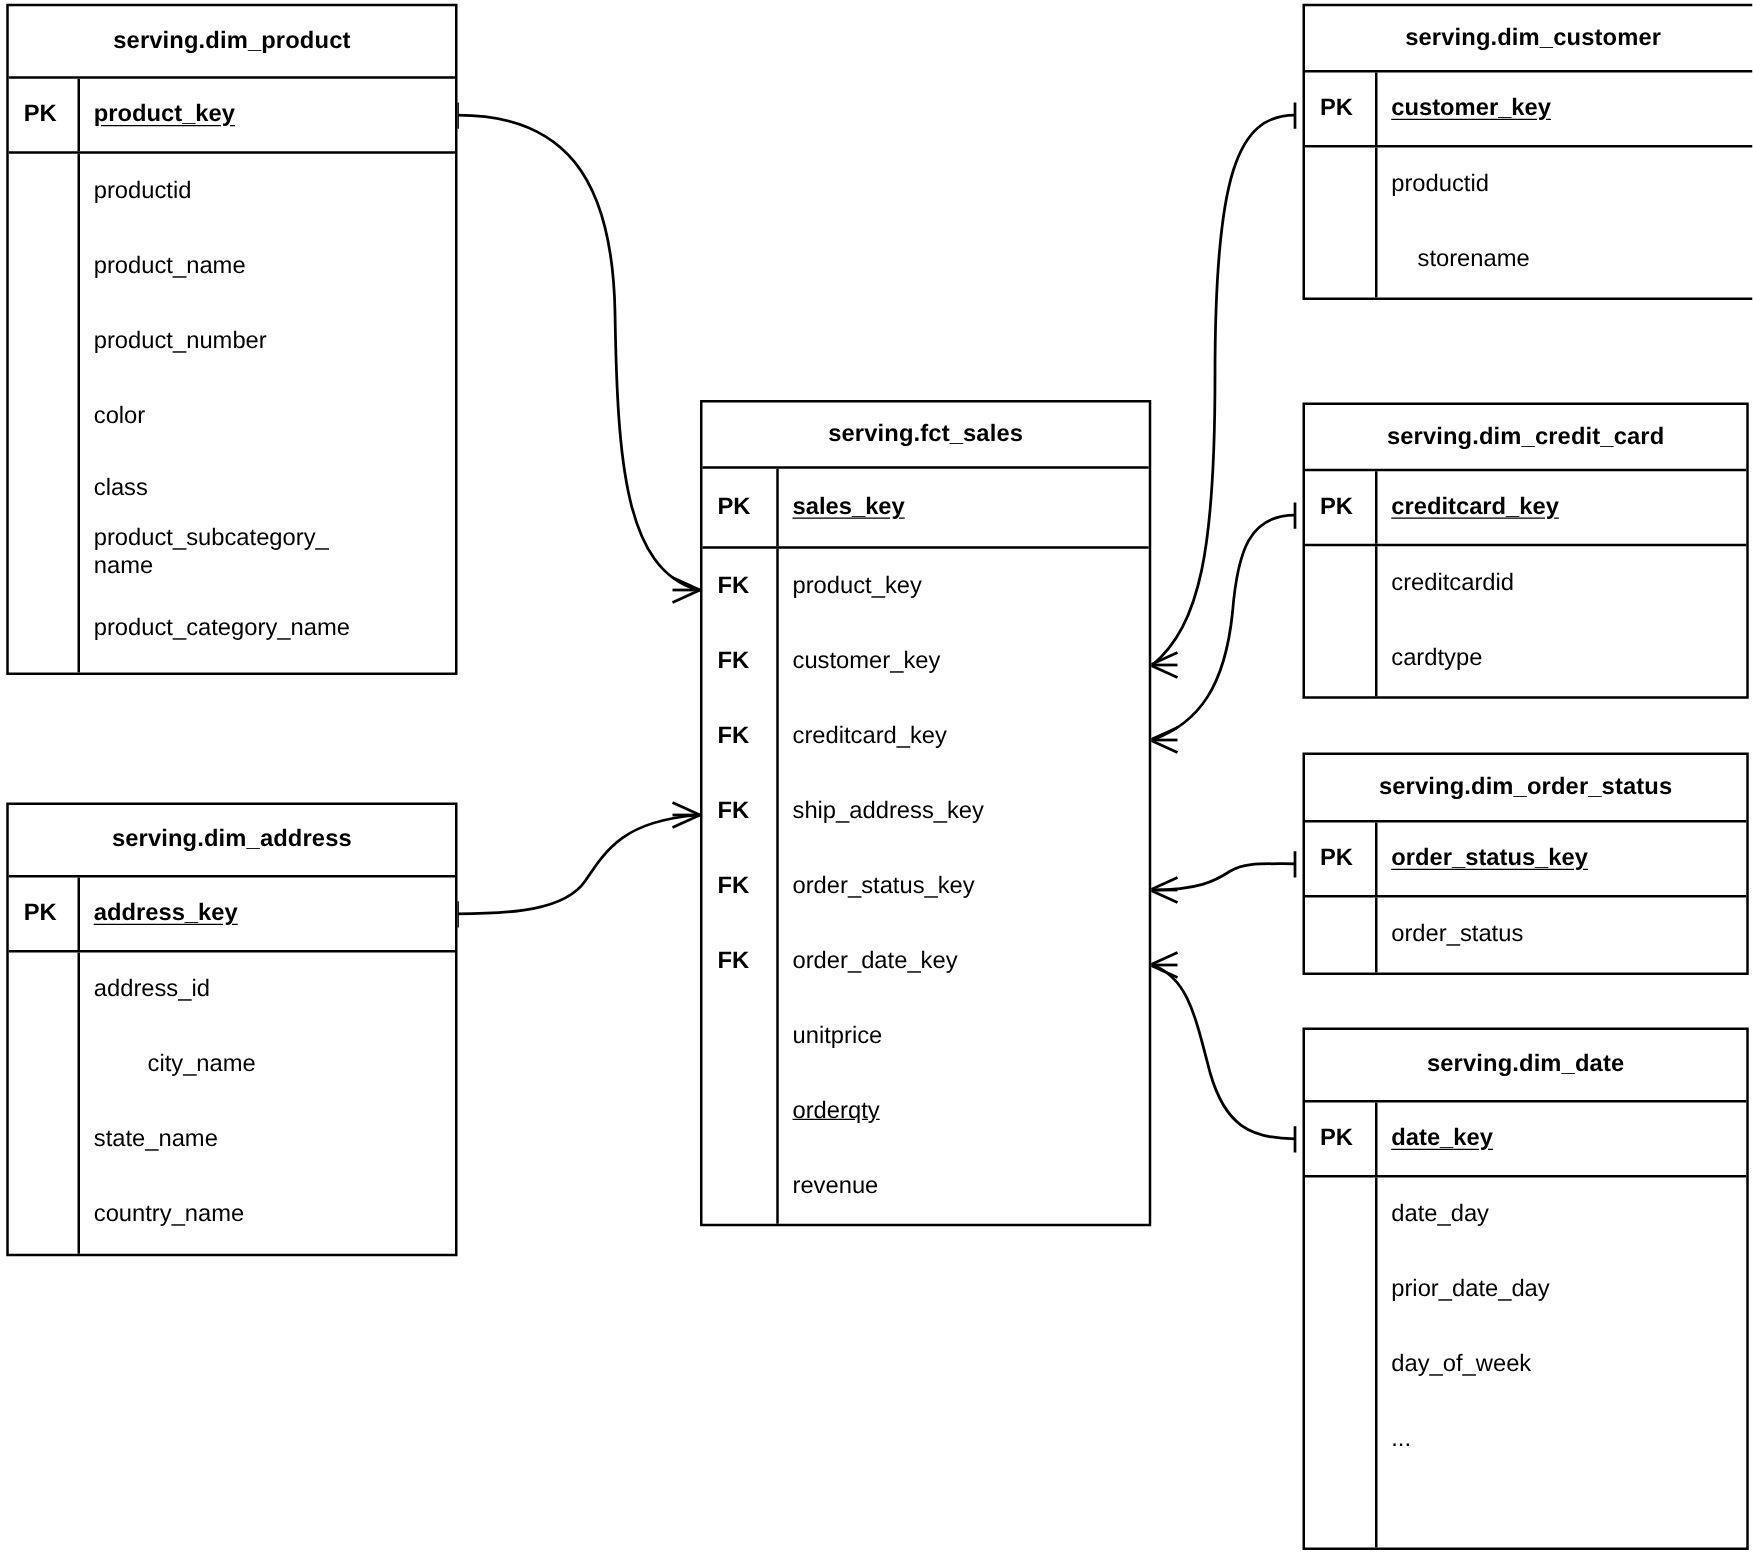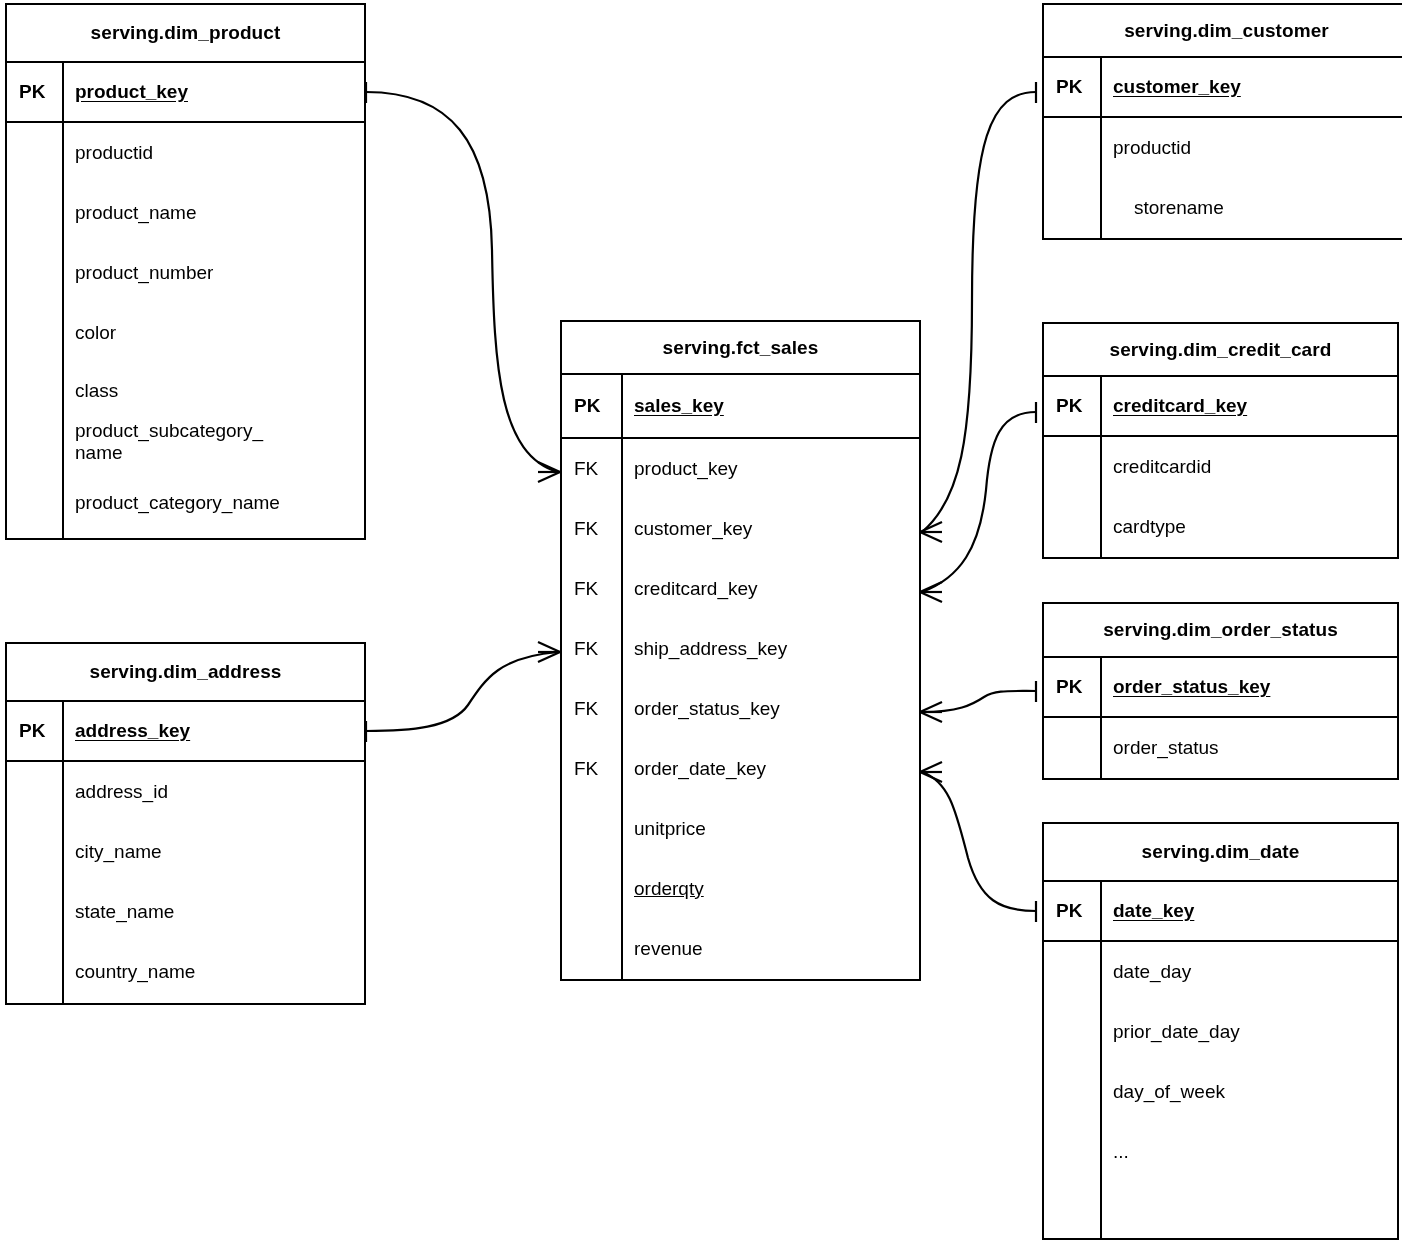--- a/index.html
+++ b/index.html
@@ -71,21 +71,21 @@
     color: #000000;
     padding-left: 11px;
   }
   .gutter .row {
     justify-content: flex-start;
     padding-left: 12px;
     font-weight: bold;
     font-size: 19px;
   }
   .gutter .row.fk {
-    font-weight: normal;
+    font-weight: bold;
     text-align: center;
   }
   .row.keyname {
     font-weight: bold;
     text-decoration: underline;
     text-underline-offset: 3px;
   }
   .row.wrap {
     align-items: flex-start;
     line-height: 1.18;
@@ -210,21 +210,21 @@
           <div class="row" style="height:100%;">PK</div>
         </div>
         <div class="fieldcol">
           <div class="row keyname" style="height:100%;">address_key</div>
         </div>
       </div>
       <div class="attr-block">
         <div class="gutter" style="width:57px;"></div>
         <div class="fieldcol">
           <div class="row" style="height:60px;">address_id</div>
-          <div class="row" style="height:60px;">city_name</div>
+          <div class="row" style="height:60px;margin-left:43px;">city_name</div>
           <div class="row" style="height:60px;">state_name</div>
           <div class="row" style="height:60px;">country_name</div>
         </div>
       </div>
     </div>
   </div>
 
   <div class="entity" style="left:560px; top:320px; width:361px; height:661px;">
     <div class="ent-title" style="height:58px;">serving.fct_sales</div>
     <div class="ent-body">

